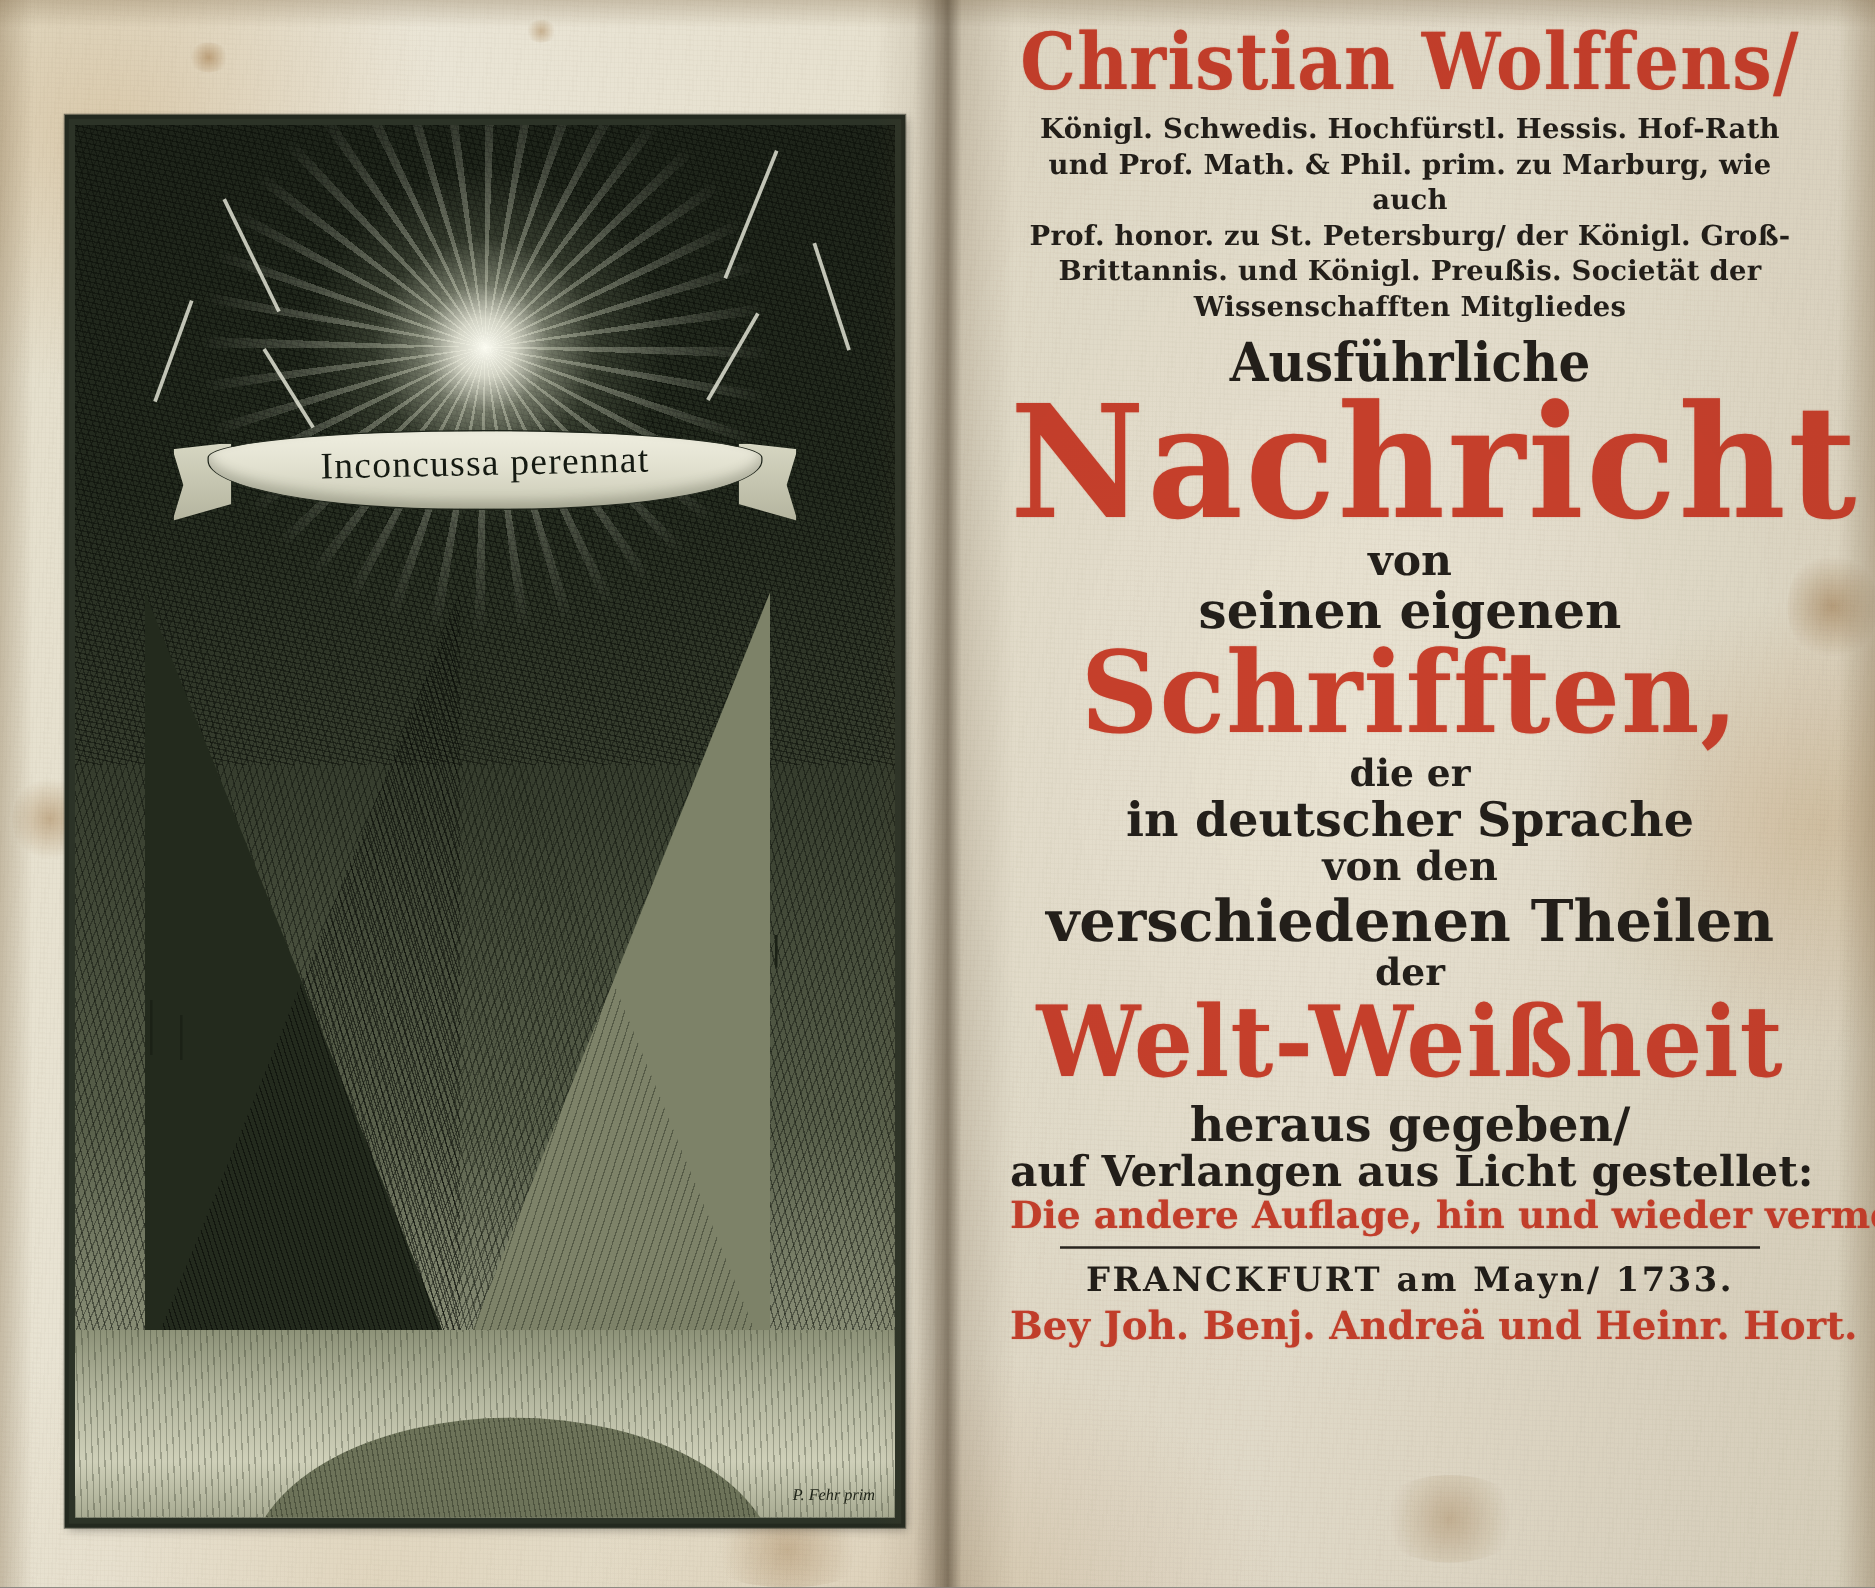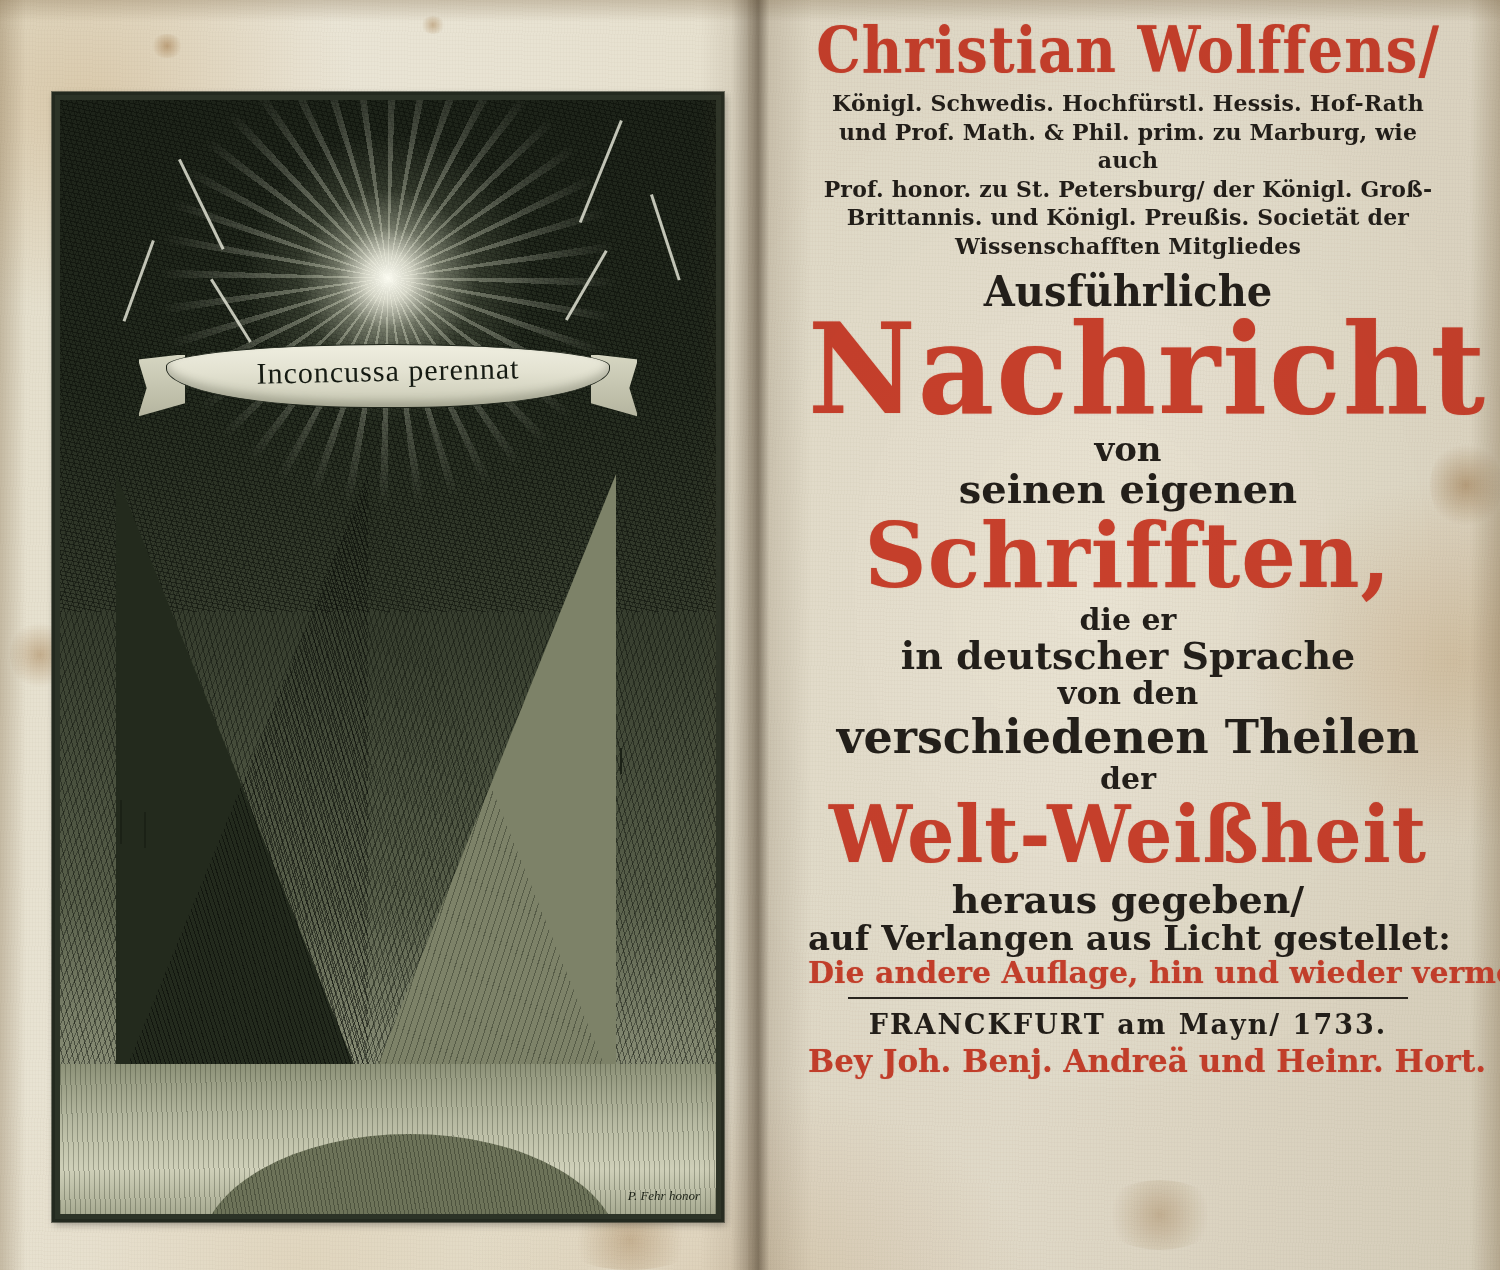--- a/index.html
+++ b/index.html
@@ -413,21 +413,21 @@
           <div class="ship" style="left:84px;top:712px;height:36px;"></div>
           <div class="ship" style="left:560px;top:648px;height:26px;"></div>
 
           <div class="banner">
             <div class="banner-tail l"></div>
             <div class="banner-tail r"></div>
             <div class="banner-body"></div>
             <div class="banner-text">Inconcussa perennat</div>
           </div>
 
-          <div class="plate-sig">P. Fehr honor</div>
+          <div class="plate-sig">P. Fehr prim</div>
         </div>
       </div>
     </div>
   </div>
 
   <div class="right-page">
     <div class="page-edge-right"></div>
 
     <div class="title-col">
 

